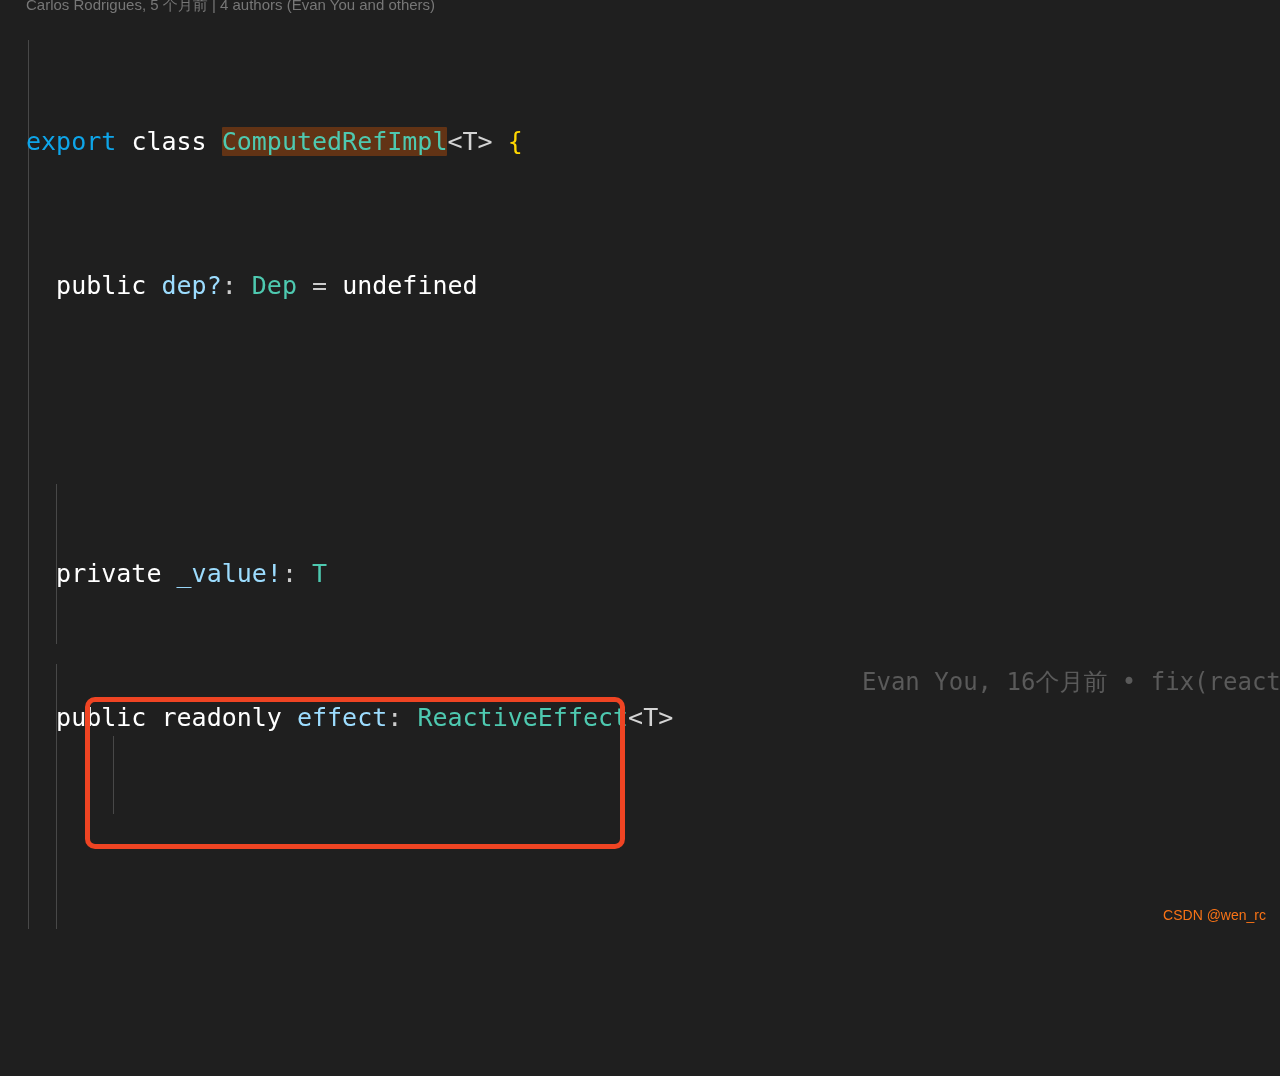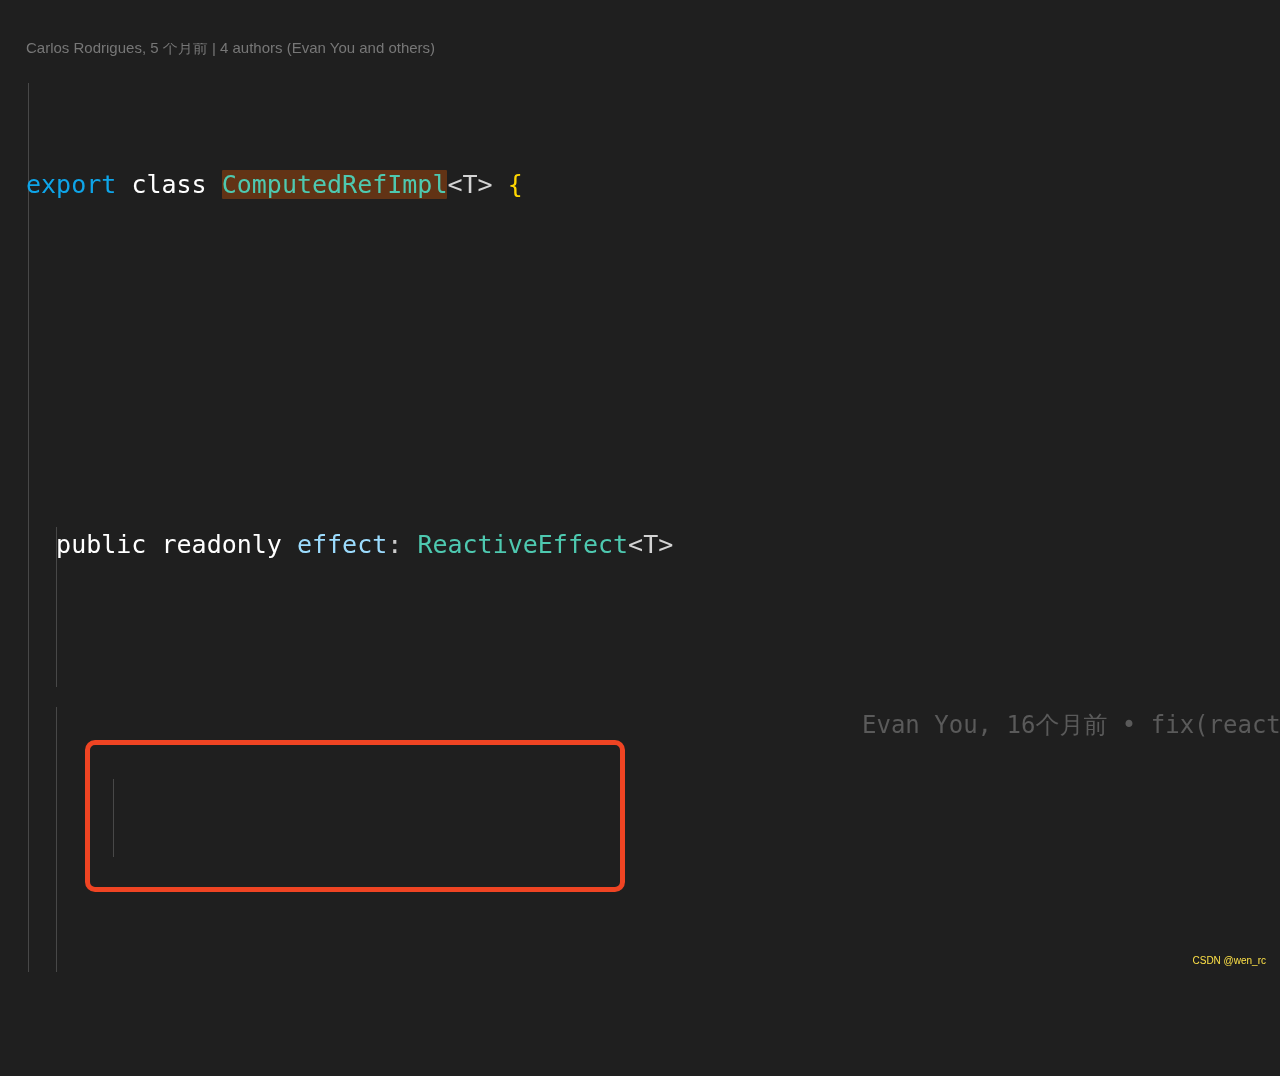--- a/index.html
+++ b/index.html
@@ -13,21 +13,20 @@
     overflow: hidden;
     font-family: "DejaVu Sans Mono", monospace;
   }
 
   #editor {
     position: relative;
     width: 1280px;
     height: 929px;
     background: #1f1f1f;
     overflow: hidden;
-    margin-top: 43px;
   }
 
   
   .blame-header {
     position: absolute;
     left: 0;
     top: -6px;
     width: 1280px;
     height: 22px;
     color: #777777;
@@ -108,45 +107,47 @@
     border-radius: 10px;
     box-sizing: border-box;
     pointer-events: none;
   }
 
   
   .watermark {
     position: absolute;
     right: 14px;
     bottom: 6px;
-    color: #fde047;
+    color: #f97316;
     font-family: "Liberation Sans", sans-serif;
-    font-size: 10px;
+    font-size: 14px;
     white-space: nowrap;
   }
 </style>
 </head>
 <body>
 
 <div id="editor">
 
   <div class="blame-header">Carlos Rodrigues, 5 个月前 | 4 authors (Evan You and others)</div>
 
   <div class="guide" style="left:28px; top:40px; height:1020px;"></div>
   <div class="guide" style="left:56px; top:484px; height:160px;"></div>
   <div class="guide" style="left:56px; top:664px; height:340px;"></div>
   <div class="guide" style="left:113px; top:736px; height:78px;"></div>
 
   <div class="code">
 
     <div class="line"><span class="ctrl">export</span><span class="op"> </span><span class="kw">class</span><span class="op"> </span><span class="type match">ComputedRefImpl</span><span class="op">&lt;T&gt;</span><span class="op"> </span><span class="brk-y">{</span></div>
 
+    <div class="line">  <span class="kw">public</span><span class="op"> </span><span class="ident">dep?</span><span class="punc">: </span><span class="type">Dep</span><span class="punc"> = </span><span class="kw">undefined</span></div>
 
     <div class="line"> </div>
 
+    <div class="line">  <span class="kw">private</span><span class="op"> </span><span class="ident">_value!</span><span class="punc">: </span><span class="type">T</span></div>
 
     <div class="line">  <span class="kw">public</span><span class="op"> </span><span class="kw">readonly</span><span class="op"> </span><span class="ident">effect</span><span class="punc">: </span><span class="type">ReactiveEffect</span><span class="op">&lt;T&gt;</span></div>
 
     <div class="line"> </div>
 
 
     
 
     
 

